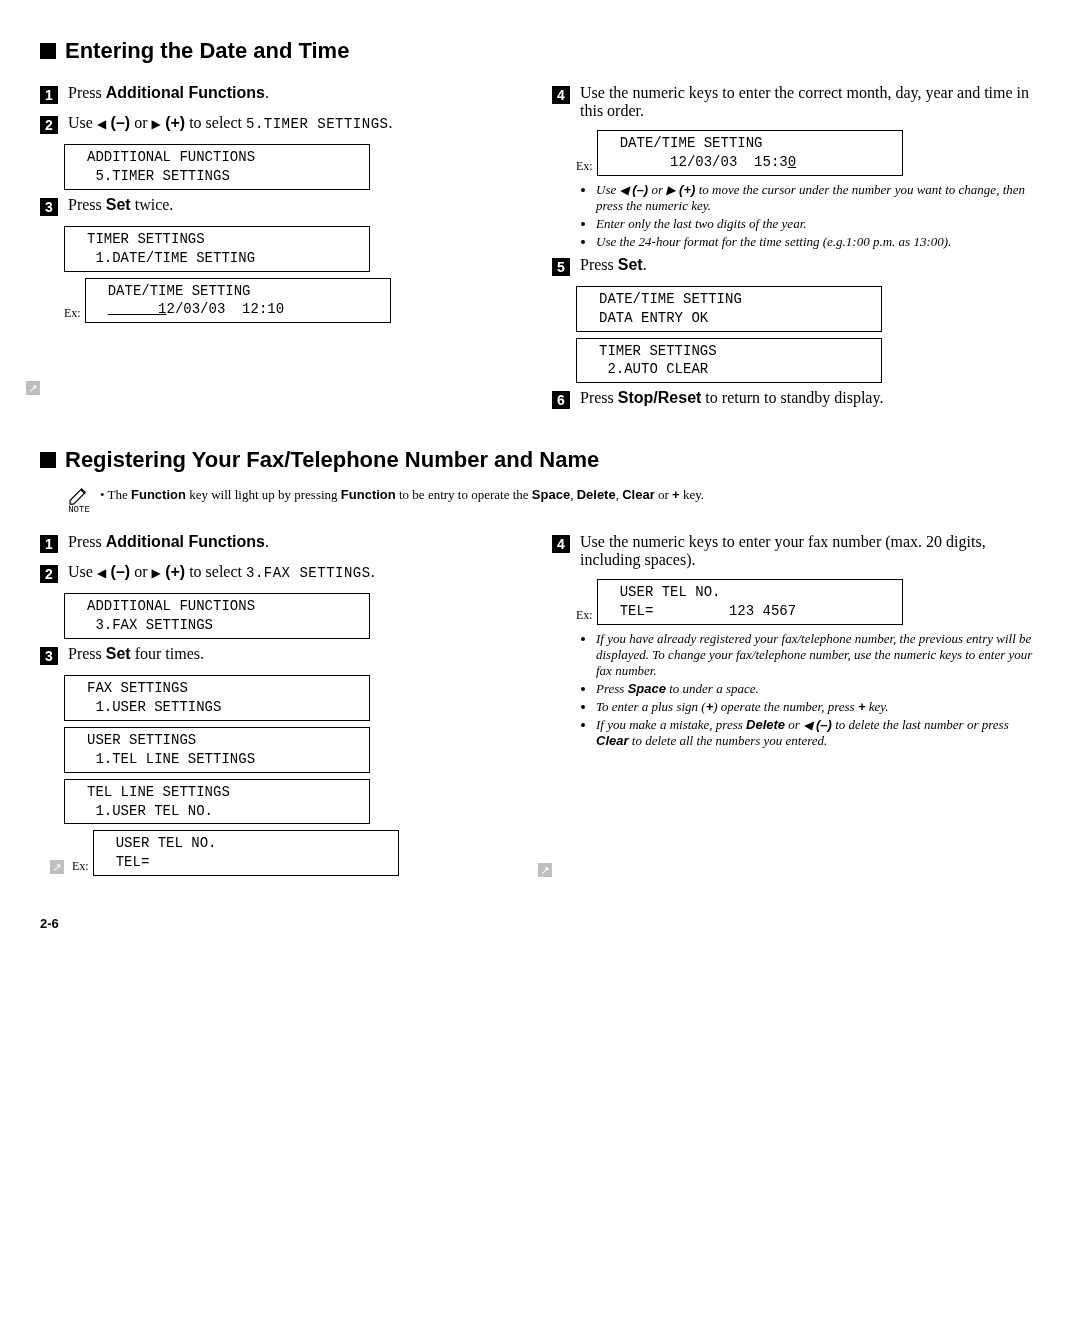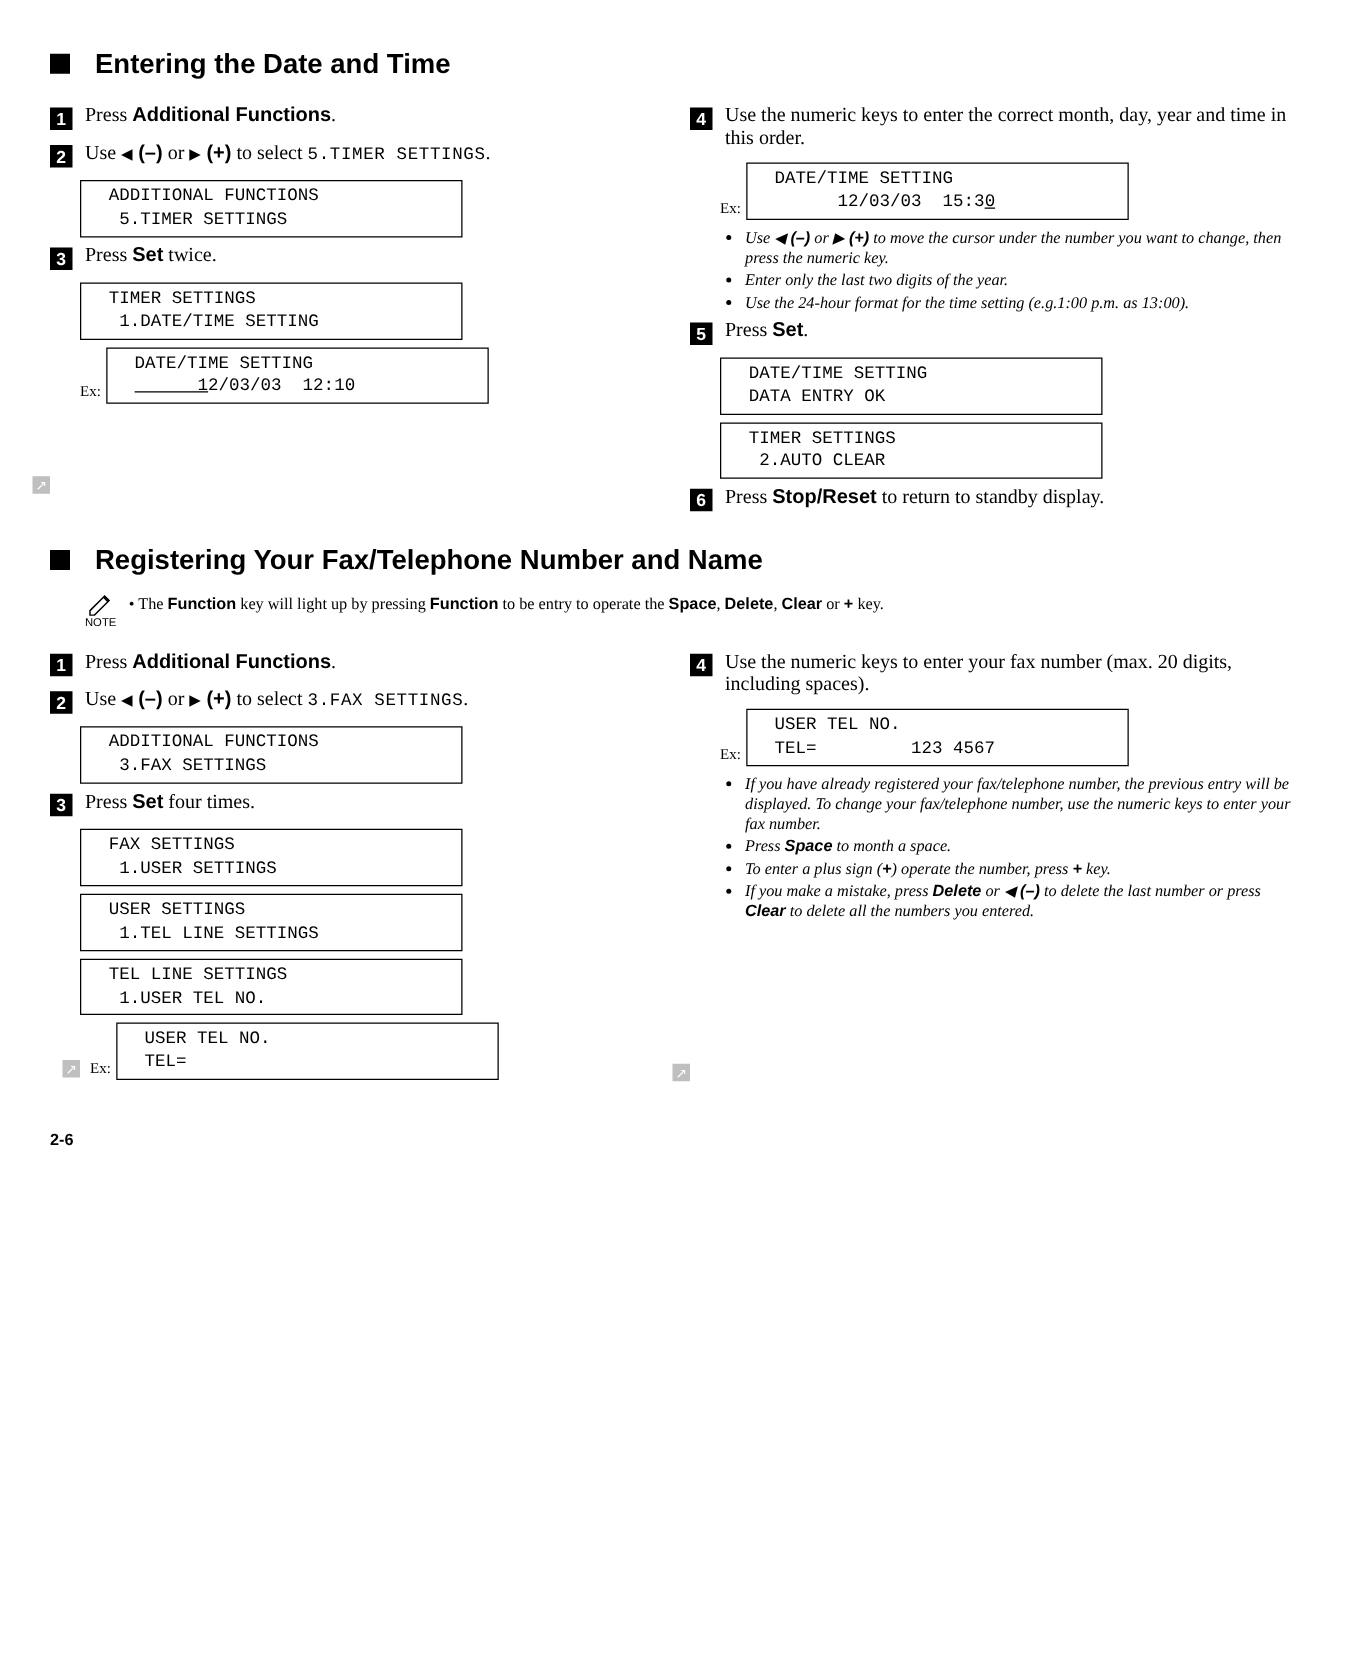--- a/index.html
+++ b/index.html
@@ -12,21 +12,21 @@
     width: 1080px;
     box-sizing: border-box;
   }
   .section-heading {
     font-family: Arial, Helvetica, sans-serif;
     font-weight: 900;
     font-size: 22px;
     margin: 8px 0 14px 0;
     display: flex;
     align-items: center;
-    gap: 20px;
+    gap: 9px;
   }
   .section-heading .square {
     display: inline-block;
     width: 16px;
     height: 16px;
     background: #000;
   }
   .two-col {
     display: flex;
     gap: 24px;
@@ -107,21 +107,21 @@
     align-items: flex-start;
     gap: 10px;
     margin: 6px 0 12px 28px;
     font-size: 13px;
   }
   .note-icon {
     display: flex;
     flex-direction: column;
     align-items: center;
     font-size: 9px;
-    font-family: Liberation Sans, sans-serif;
+    font-family: Liberation Mono, monospace;
   }
   .note-icon svg { width: 22px; height: 18px; }
   .page-num {
     font-family: Arial, sans-serif;
     font-weight: bold;
     font-size: 13px;
     margin-top: 34px;
   }
   .arrow-box {
     width: 14px;
@@ -211,21 +211,21 @@
 
     <div class="step">
       <div class="step-num">6</div>
       <div class="step-body">
         <span>Press </span><span class="bold">Stop/Reset</span><span> to return to standby display.</span>
       </div>
     </div>
   </div>
 </div>
 
-<div class="section-heading" style="margin-top:16px">
+<div class="section-heading" style="margin-top:28px">
   <span class="square"></span>
   <span>Registering Your Fax/Telephone Number and Name</span>
 </div>
 
 <div class="note-row">
   <div class="note-icon">
     <svg viewBox="0 0 24 20">
         <path d="M2 15 L15 2 L19 6 L6 19 L2 19 Z M14 3 L18 7" fill="none" stroke="#000" stroke-width="1.3"></path>
       </svg>
     <span>NOTE</span>
@@ -279,21 +279,21 @@
       <div class="step-num">4</div>
       <div class="step-body">Use the numeric keys to enter your fax number (max. 20 digits, including spaces).</div>
     </div>
     <div class="lcd-wrap">
       <span class="ex">Ex:</span>
       <div class="lcd">USER TEL NO.
 TEL=         123 4567</div>
     </div>
     <ul class="bullets">
       <li>If you have already registered your fax/telephone number, the previous entry will be displayed. To change your fax/telephone number, use the numeric keys to enter your fax number.</li>
-      <li><span>Press </span><span class="bold">Space</span><span> to month a space.</span></li>
+      <li><span>Press </span><span class="bold">Space</span><span> to under a space.</span></li>
       <li><span>To enter a plus sign (</span><span class="bold">+</span><span>) operate the number, press </span><span class="bold">+</span><span> key.</span></li>
       <li><span>If you make a mistake, press </span><span class="bold">Delete</span><span> or </span><span class="tri-left"></span><span class="bold"> (–)</span><span> to delete the last number or press </span><span class="bold">Clear</span><span> to delete all the numbers you entered.</span></li>
     </ul>
     <div style="height:110px"></div>
     <div class="arrow-box">↗</div>
   </div>
 </div>
 
 <div class="page-num">2-6</div>
 

